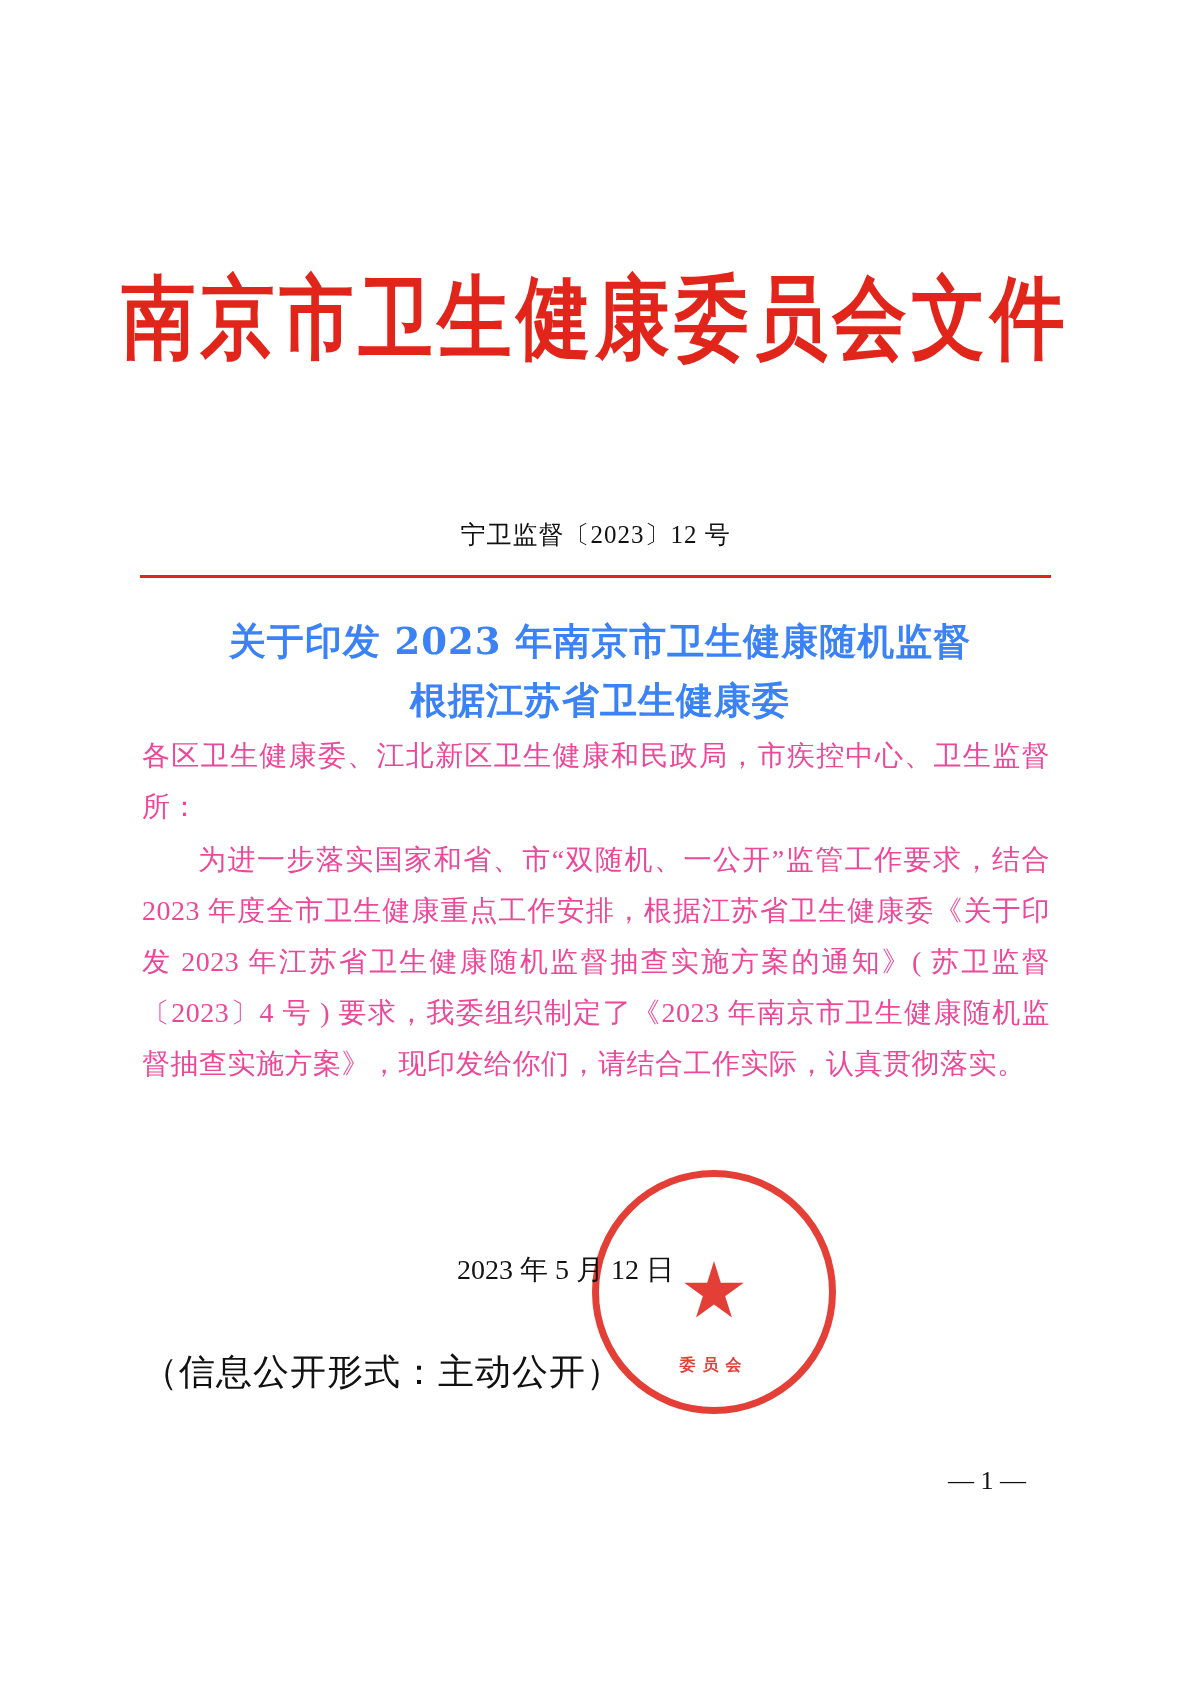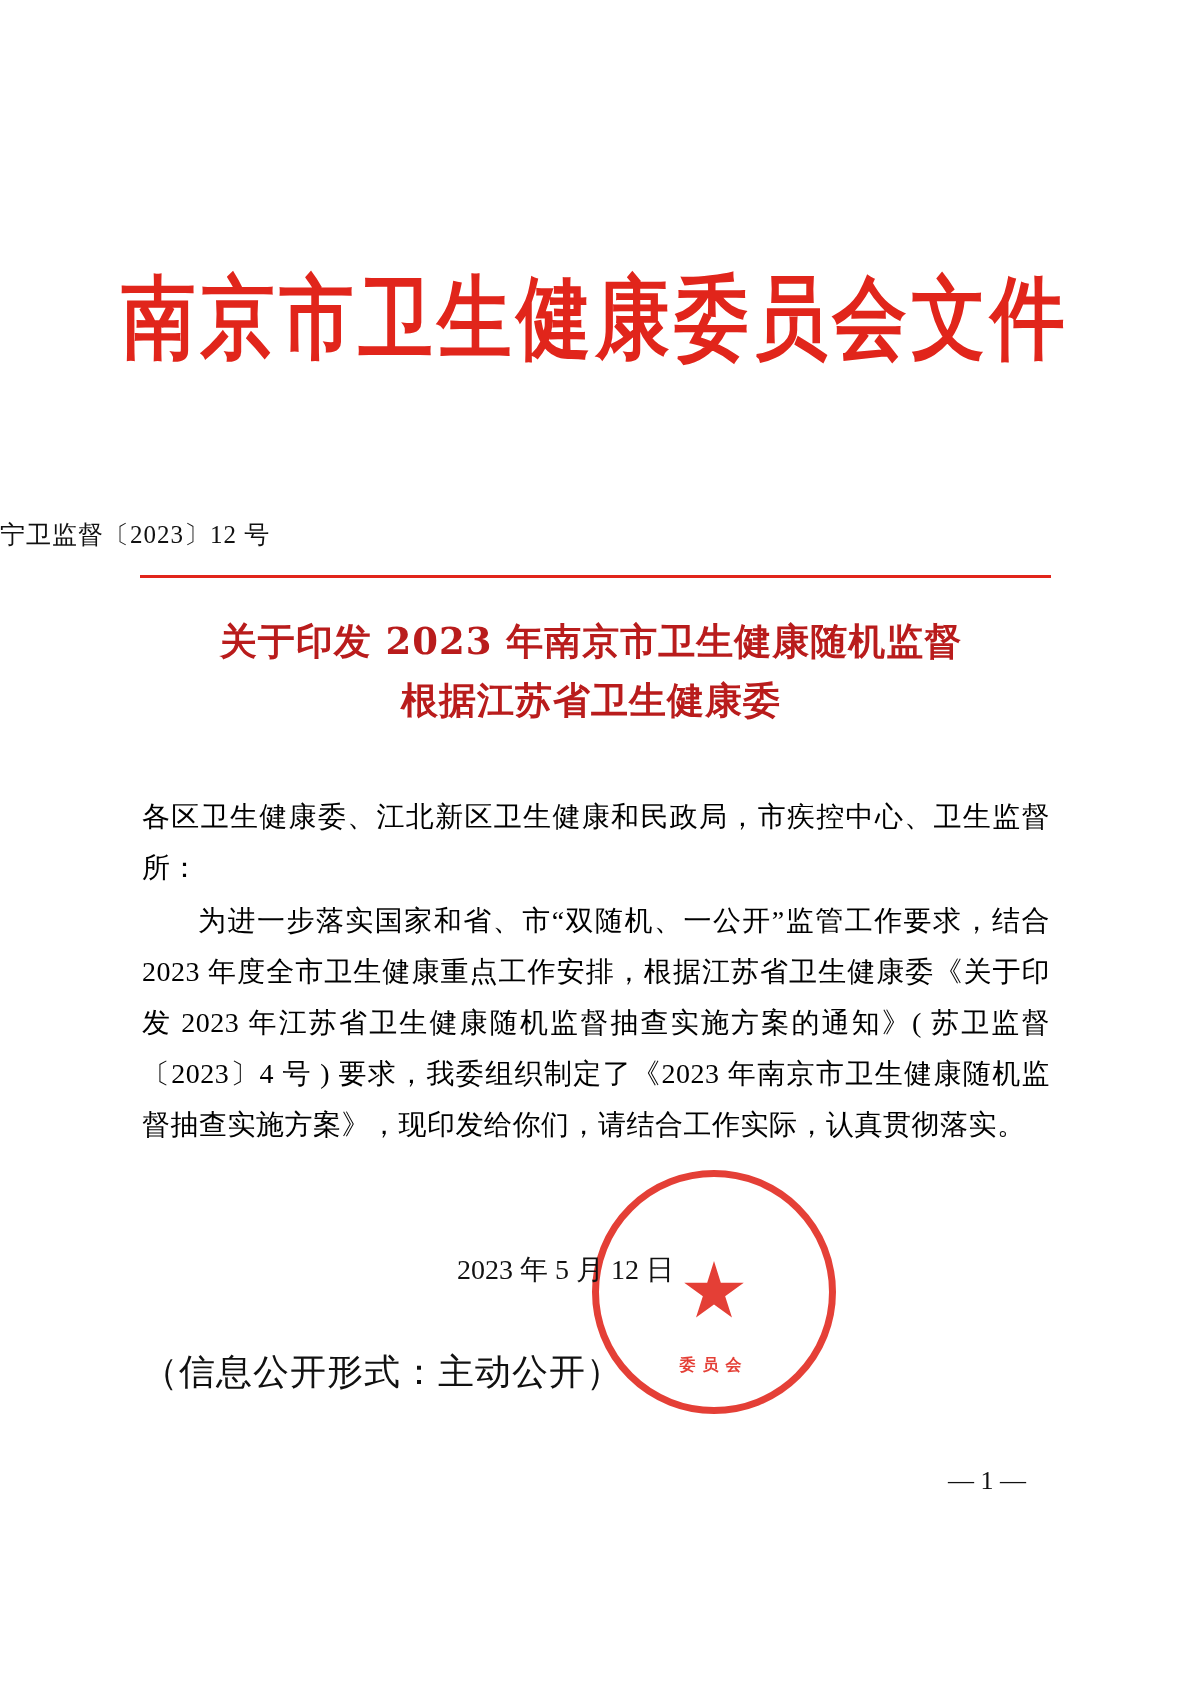--- a/index.html
+++ b/index.html
@@ -42,62 +42,62 @@
     transform: scaleY(1.22);
     transform-origin: center top;
   }
 
   
   .doc-number {
     position: absolute;
     top: 518px;
     left: 0;
     width: 1191px;
-    text-align: left;
+    text-align: center;
     font-size: 25px;
     letter-spacing: 1px;
     color: #111;
   }
 
   
   .red-rule {
     position: absolute;
     top: 575px;
     left: 140px;
     width: 911px;
     height: 3px;
     background: #e1251b;
   }
 
   
   .doc-title {
     position: absolute;
     top: 612px;
-    left: 141px;
+    left: 150px;
     width: 900px;
     text-align: center;
     font-family: "DejaVu Serif", "Liberation Serif", serif;
     font-weight: bold;
     font-size: 37px;
     line-height: 1.6;
     letter-spacing: 1px;
-    color: #b91c1c;
+    color: #3b82f6;
   }
 
   
   .body-block {
     position: absolute;
-    top: 792px;
+    top: 731px;
     left: 142px;
     width: 908px;
     font-size: 28px;
     line-height: 1.82;
     letter-spacing: 0.5px;
     text-align: justify;
-    color: #000000;
+    color: #ec4899;
   }
   .body-block p {
     margin: 0 0 2px 0;
   }
   .indent {
     text-indent: 2em;
   }
 
   
   .signature {

